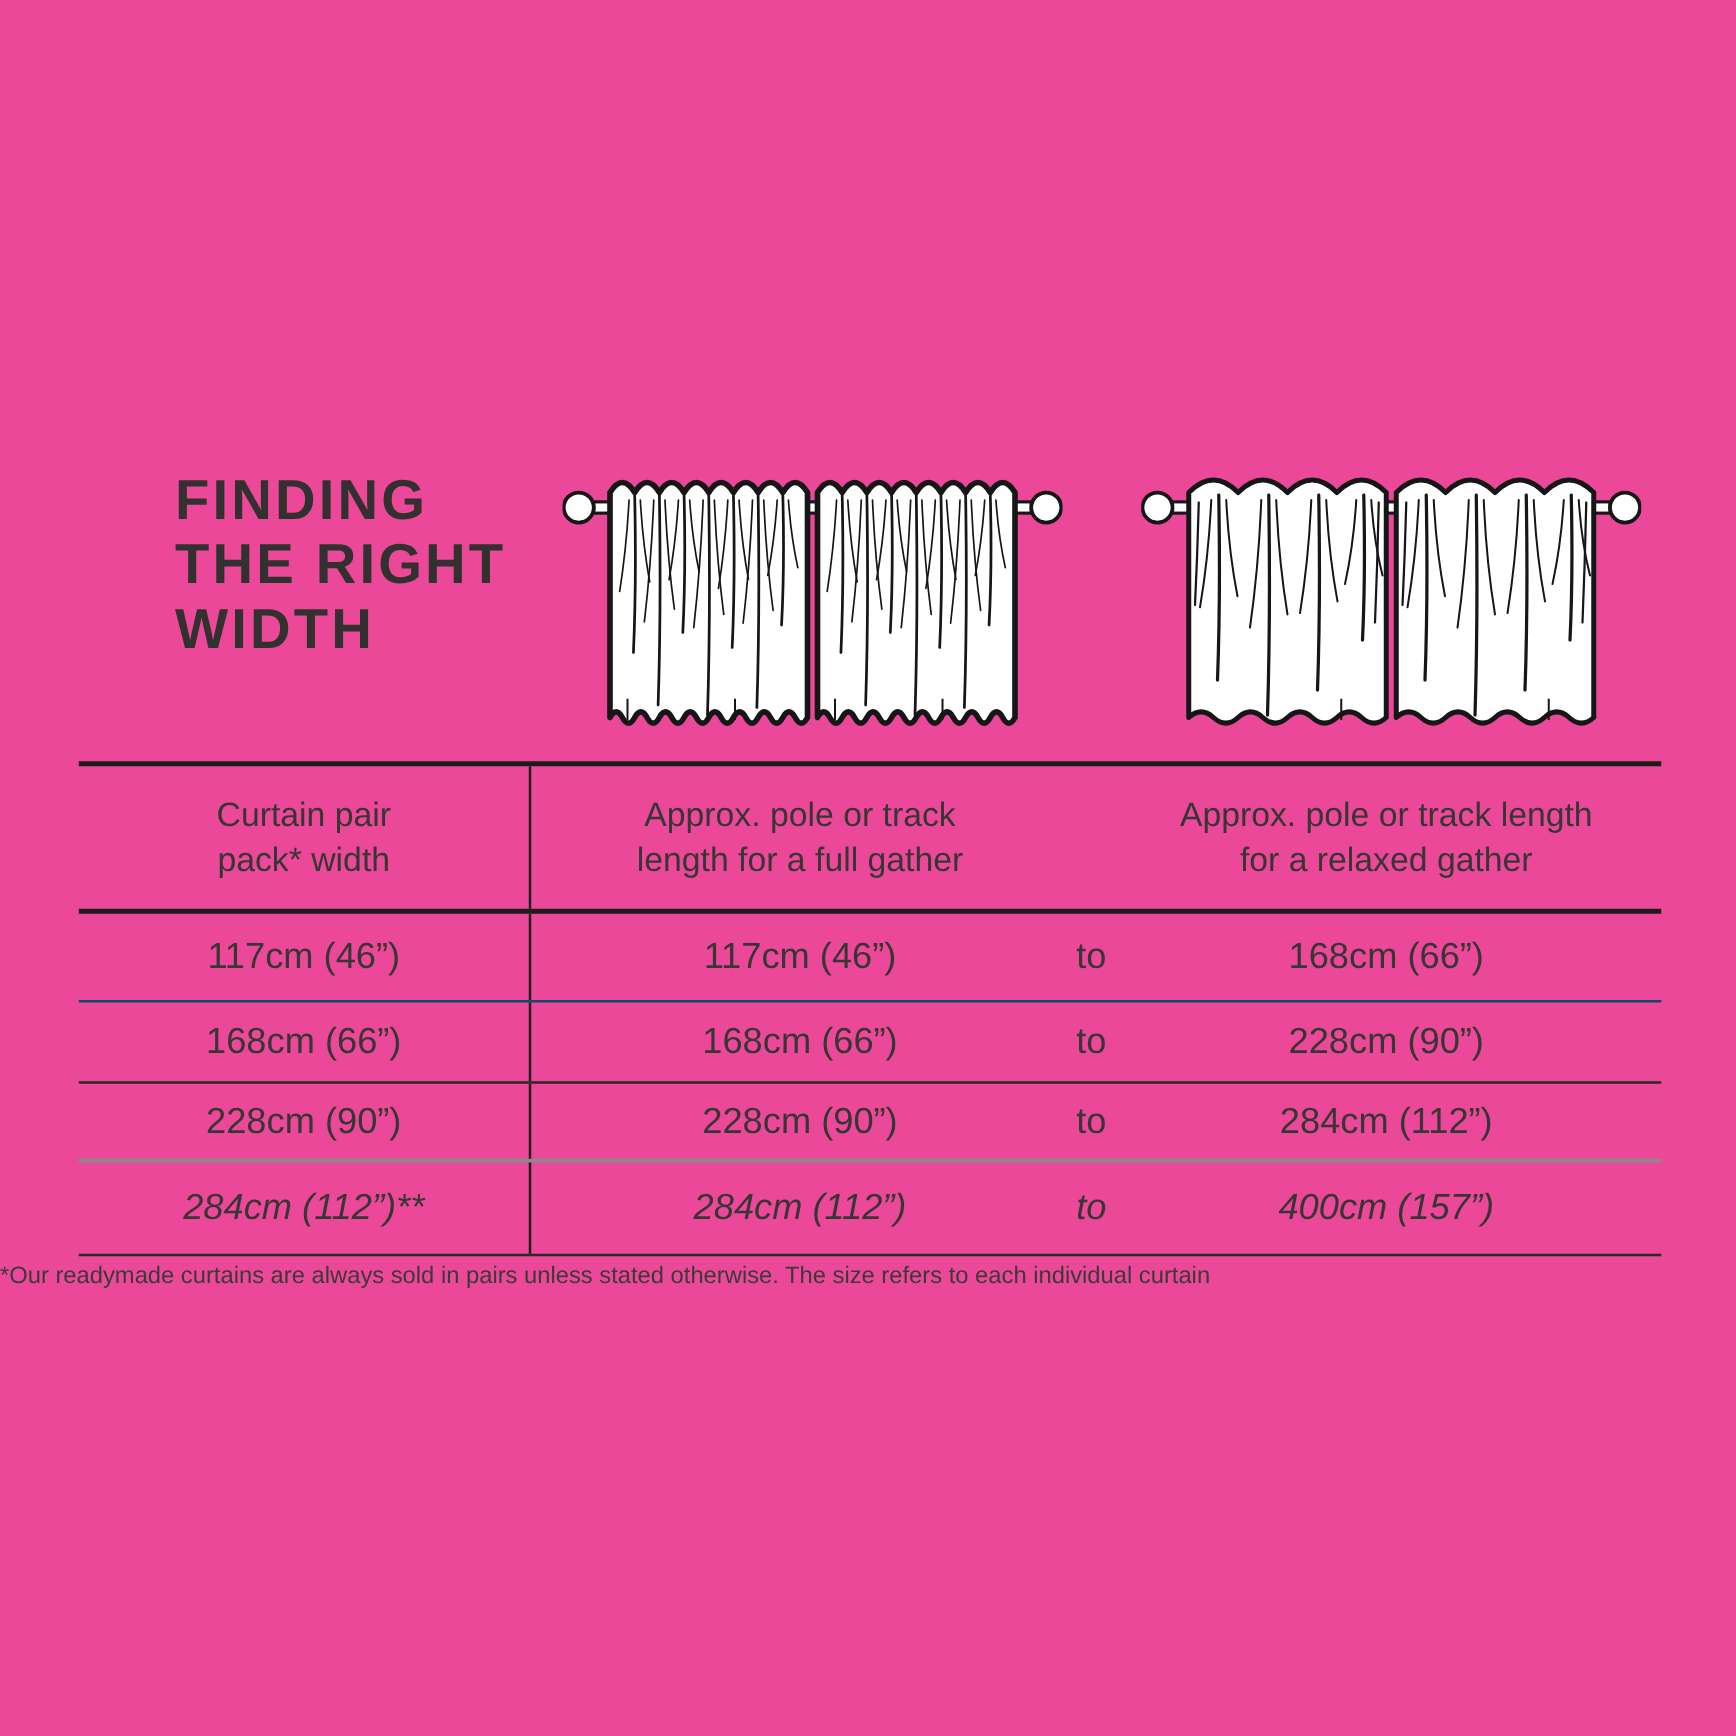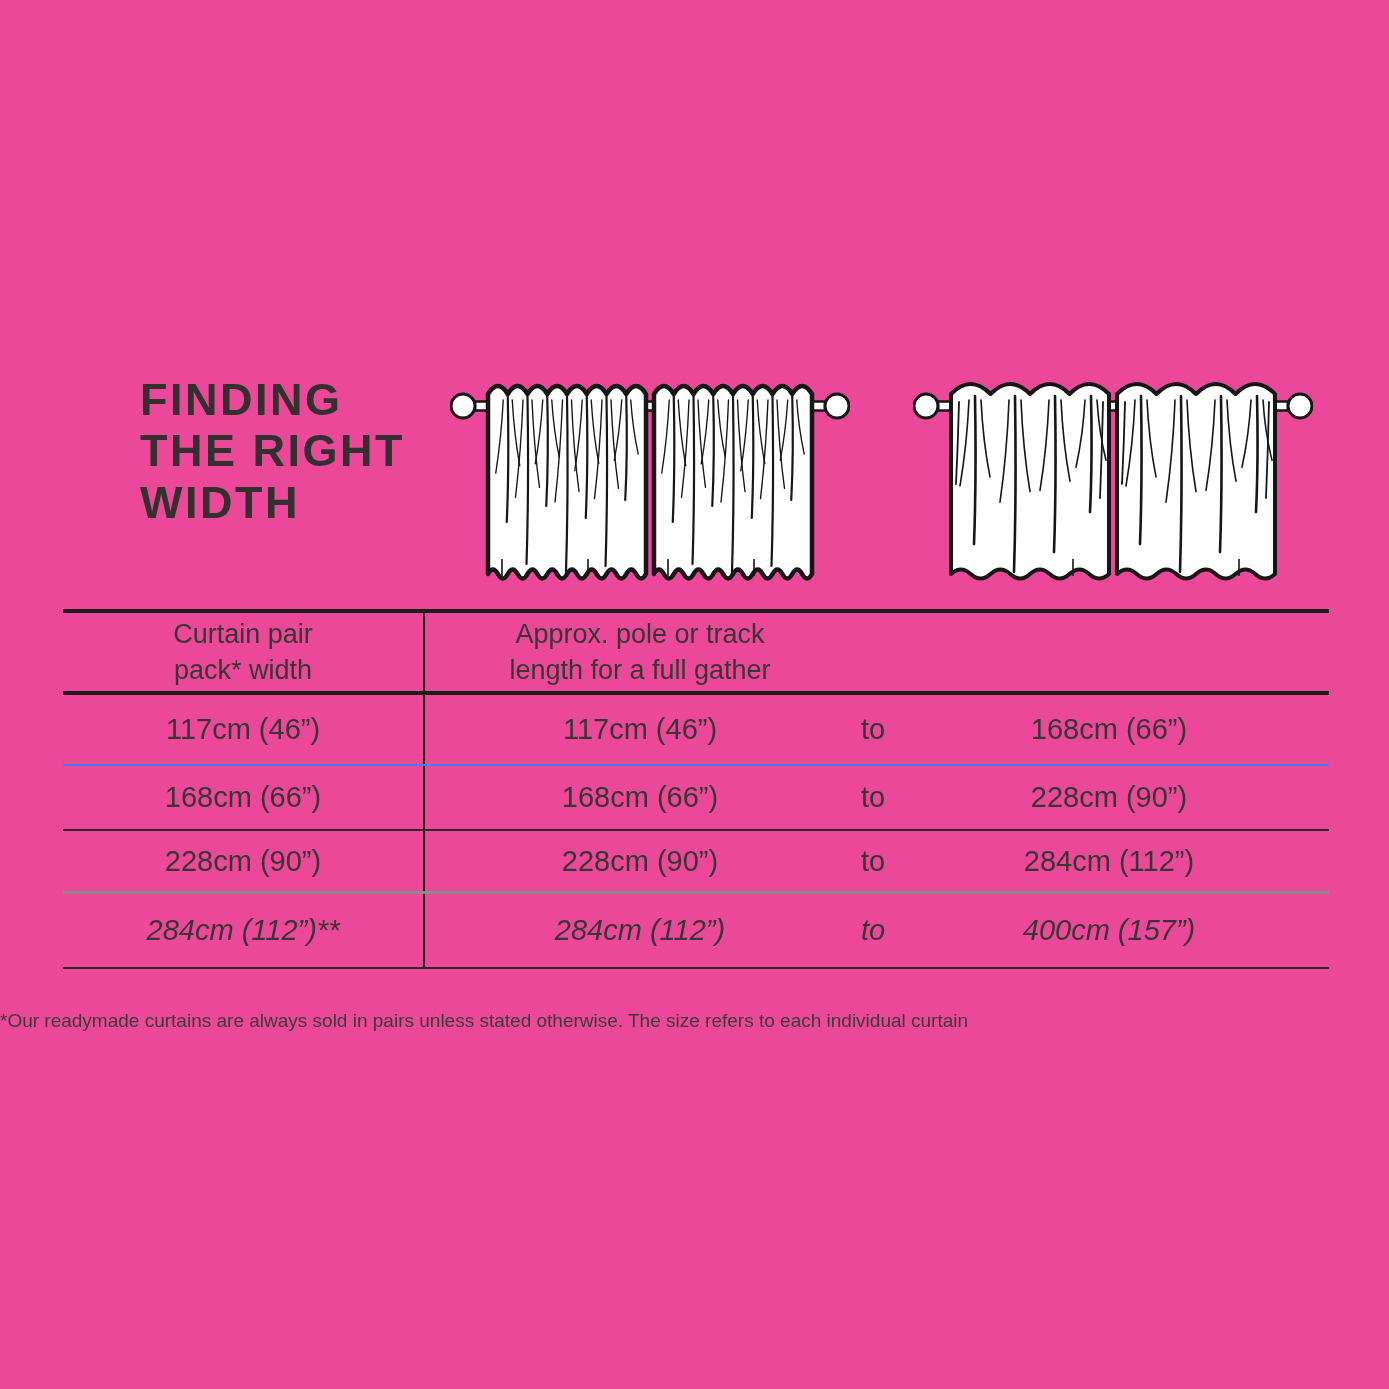--- a/index.html
+++ b/index.html
@@ -35,22 +35,22 @@
   
   .size-table {
     position: absolute;
     left: 63px;
     top: 609px;
     width: 1266px;
     color: #383634;
     border-top: 4px solid #1d1c1b;
   }
   .t-row { display: flex; align-items: stretch; }
-  .t-row.header { height: 82px; border-bottom: 4px solid #1d1c1b; }
-  .t-row.r1 { height: 71px; border-bottom: 2px solid #3b82f6; }
+  .t-row.header { height: 118px; border-bottom: 4px solid #1d1c1b; }
+  .t-row.r1 { height: 71px; border-bottom: 2px solid #0c4a6e; }
   .t-row.r2 { height: 65px; border-bottom: 2px solid #2a2927; }
   .t-row.r3 { height: 63px; border-bottom: 3px solid #8a8a8a; }
   .t-row.r4 { height: 75px; border-bottom: 2px solid #2a2927; font-style: italic; }
 
   .cell {
     display: flex;
     align-items: center;
     justify-content: center;
     text-align: center;
   }
@@ -188,20 +188,22 @@
     </svg>
 
   <div class="size-table">
 
     <div class="t-row header">
       <div class="cell c1">Curtain pair
 pack* width</div>
       <div class="cell c2">Approx. pole or track
 length for a full gather</div>
       <div class="cell cto"></div>
+      <div class="cell c3">Approx. pole or track length
+for a relaxed gather</div>
     </div>
 
     <div class="t-row r1">
       <div class="cell c1">117cm (46”)</div>
       <div class="cell c2">117cm (46”)</div>
       <div class="cell cto">to</div>
       <div class="cell c3">168cm (66”)</div>
     </div>
 
     <div class="t-row r2">

